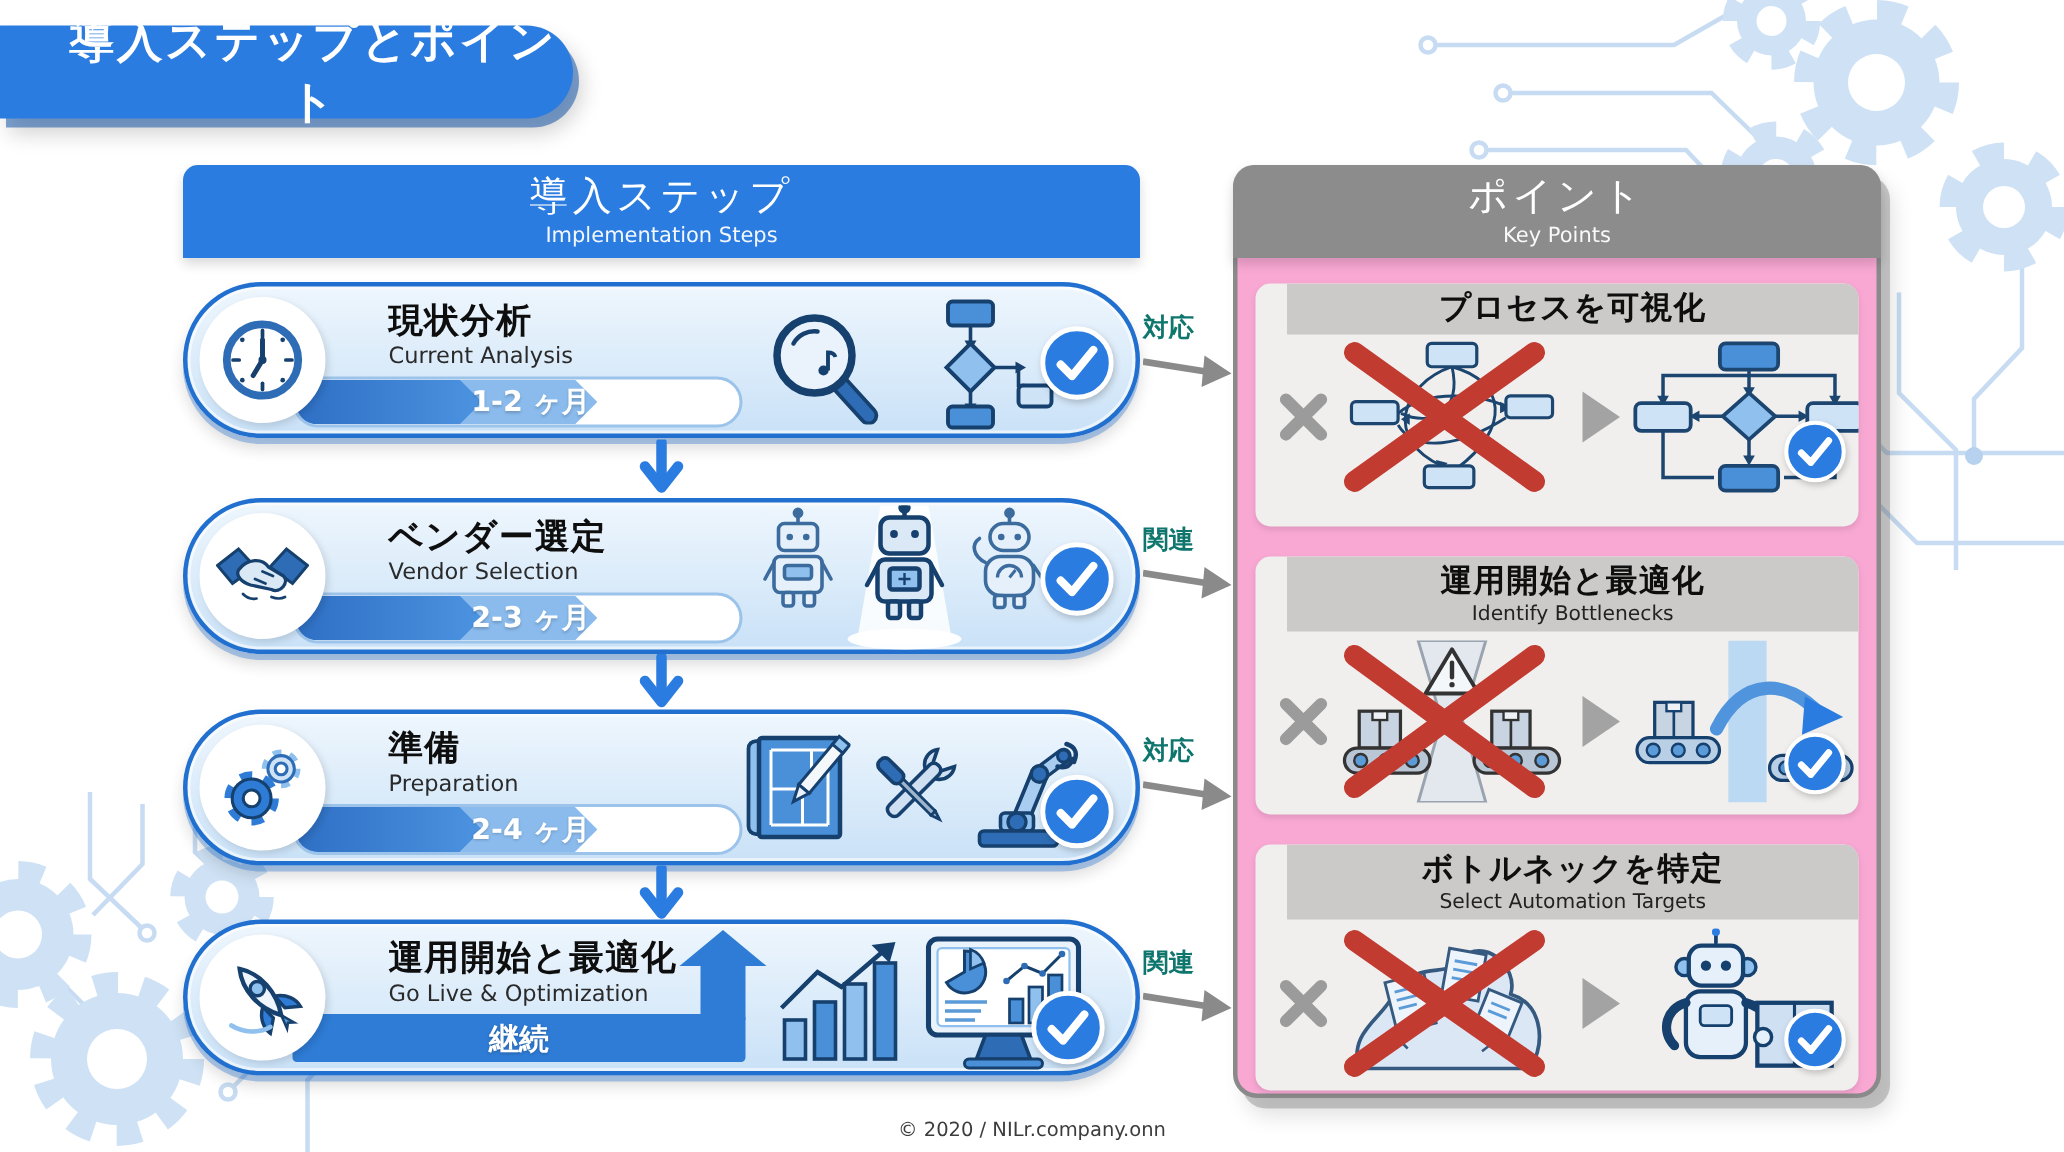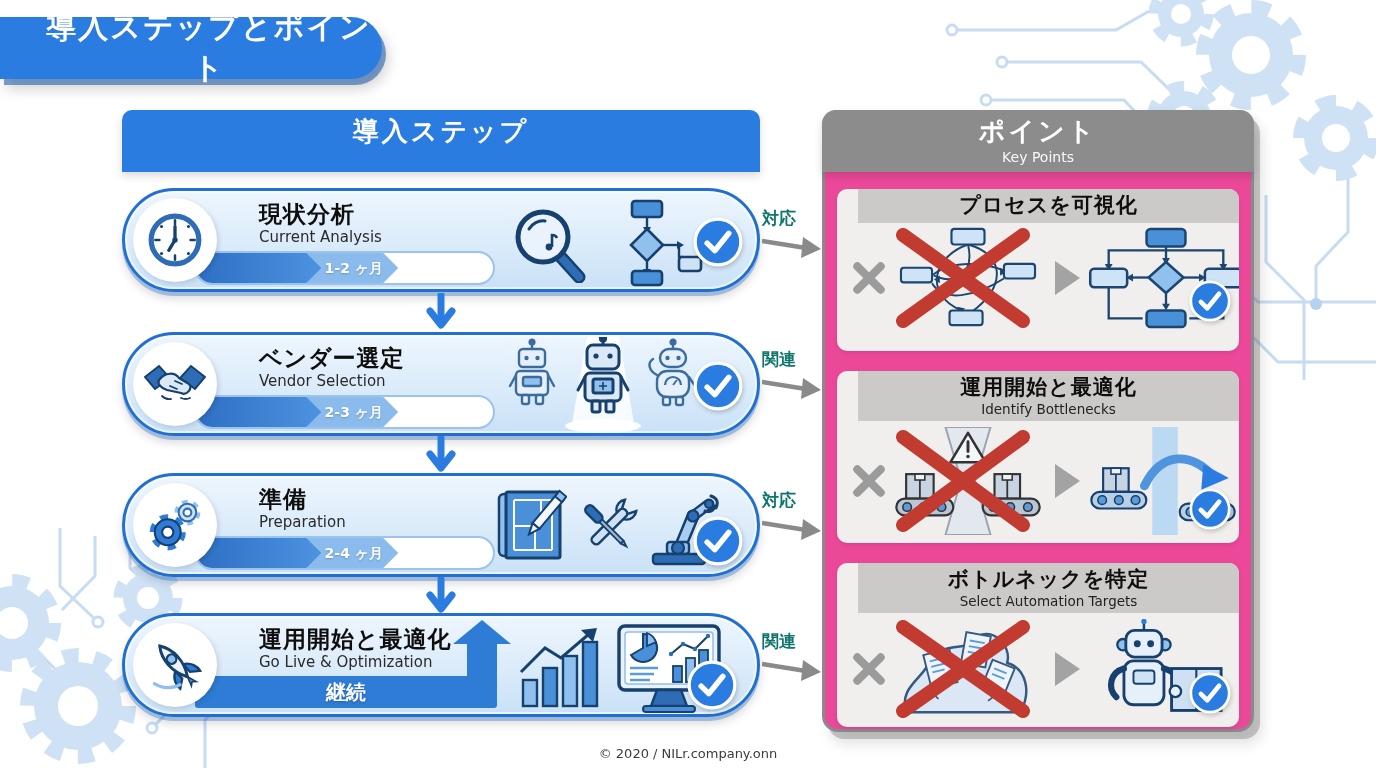--- a/index.html
+++ b/index.html
@@ -13,21 +13,21 @@
   .title-banner{position:absolute;left:0;top:17px;width:382px;height:62px;z-index:3;
     background:#2b7ce0;border-radius:0 32px 32px 0;display:flex;align-items:center;
     padding-left:36px;box-sizing:border-box;
     box-shadow:4px 6px 0 rgba(23,86,166,.55),6px 10px 14px rgba(0,0,0,.18);text-align:center;}
   .title-banner .t{font-size:30px;font-weight:700;color:#fff;letter-spacing:2px;}
 
   
   .col-header{position:absolute;z-index:2;background:#2b7ce0;color:#fff;text-align:center;
     border-radius:10px 10px 0 0;box-shadow:0 4px 8px rgba(0,0,0,.15);}
   .col-header.left{left:122px;top:110px;width:638px;height:62px;}
-  .col-header .h-ja{font-size:26px;font-weight:700;line-height:34px;padding-top:4px;letter-spacing:3px;}
+  .col-header .h-ja{font-size:26px;font-weight:400;line-height:34px;padding-top:4px;letter-spacing:3px;}
   .col-header .h-en{font-size:14px;line-height:18px;opacity:.95;}
   .points-panel .col-header.right{position:absolute;left:-3px;top:-3px;width:432px;height:62px;
     background:#8c8c8c;border-radius:14px 14px 0 0;}
 
   
   .step-card{position:absolute;left:122px;width:638px;height:104px;z-index:2;box-sizing:border-box;
     border:3px solid #2170cf;border-radius:54px;
     background:linear-gradient(180deg,#eef6fd 0%,#d5e8f9 70%,#c9e1f7 100%);
     box-shadow:0 4px 0 rgba(33,112,207,.35),0 7px 10px rgba(0,0,0,.14),inset 0 0 0 2px rgba(255,255,255,.6);}
   .s1{top:188px}.s2{top:332px}.s3{top:473px}.s4{top:613px}
@@ -37,21 +37,21 @@
   .step-text{position:absolute;left:134px;top:9px;z-index:2;}
   .step-text .ja{font-size:23px;font-weight:700;color:#0e0e0e;letter-spacing:1px;line-height:28px;}
   .step-text .en{font-size:15px;color:#2a2a2a;line-height:19px;}
   .bar{position:absolute;left:70px;top:60px;width:300px;height:34px;box-sizing:border-box;
     border:2px solid #9cc3ea;border-radius:17px;background:#fff;overflow:hidden;z-index:1;}
   .bar .seg{position:absolute;top:0;bottom:0;left:0;
     clip-path:polygon(0 0,calc(100% - 15px) 0,100% 50%,calc(100% - 15px) 100%,0 100%);}
   .bar .seg.light{width:68%;background:#8abbec;}
   .bar .seg.dark{width:42%;background:linear-gradient(90deg,#2e6fc4,#4c93e0);}
   .bar .bar-label{position:absolute;left:38%;width:30%;top:0;text-align:center;color:#fff;
-    font-size:14px;font-weight:700;line-height:30px;z-index:2;text-shadow:0 1px 2px rgba(0,0,0,.2);}
+    font-size:19px;font-weight:700;line-height:30px;z-index:2;text-shadow:0 1px 2px rgba(0,0,0,.2);}
   
   .bar4{position:absolute;left:70px;top:60px;width:302px;height:32px;background:#2e7cd6;
     border-radius:3px;z-index:1;}
   .bar4 .bar-label{position:absolute;left:0;right:0;text-align:center;color:#fff;
     font-size:20px;font-weight:700;line-height:32px;text-shadow:0 1px 2px rgba(0,0,0,.25);}
   .bar4-stem{position:absolute;left:342px;top:26px;width:30px;height:38px;background:#2e7cd6;z-index:1;}
   .bar4-head{position:absolute;left:328px;top:4px;width:0;height:0;z-index:1;
     border-left:29px solid transparent;border-right:29px solid transparent;border-bottom:24px solid #2e7cd6;}
   .illus{position:absolute;z-index:2;}
   .check-badge{position:absolute;z-index:4;filter:drop-shadow(1px 2px 2px rgba(0,0,0,.2));}
@@ -63,21 +63,21 @@
   .da1{top:293px}.da2{top:436px}.da3{top:577px}
 
   
   .connector{position:absolute;left:762px;width:60px;z-index:2;}
   .cg1{top:207px}.cg2{top:348px}.cg3{top:489px}.cg4{top:630px}
   .connector .c-label{font-size:17px;font-weight:600;color:#0f766e;text-align:left;width:52px;}
   .connector svg{display:block;margin-top:2px;}
 
   
   .points-panel{position:absolute;left:822px;top:110px;width:432px;height:622px;z-index:2;
-    box-sizing:border-box;border:3px solid #8a8a8a;border-radius:16px;background:#ec4899;
+    box-sizing:border-box;border:3px solid #8a8a8a;border-radius:16px;background:#f9a8d4;
     box-shadow:6px 7px 0 rgba(110,110,110,.35),8px 12px 14px rgba(0,0,0,.12);}
   .point-card{position:absolute;left:12px;width:402px;background:#f0efee;border-radius:10px;
     overflow:hidden;box-shadow:0 2px 4px rgba(0,0,0,.10);}
   .p1{top:76px;height:162px}.p2{top:258px;height:172px}.p3{top:450px;height:164px}
   .pc-header{background:#cbcac8;text-align:center;padding:3px 0 4px;margin-left:21px;}
   .pc-header .ja{font-size:21px;font-weight:700;color:#0e0e0e;line-height:27px;letter-spacing:1px;}
   .pc-header .en{font-size:13.5px;color:#222;line-height:16px;}
   .pc-body{position:relative;display:flex;align-items:center;padding:0 10px 0 14px;height:calc(100% - 52px);}
   .gray-x{flex:0 0 auto;margin-right:2px;}
   .bad-wrap{position:relative;flex:0 0 158px;display:flex;justify-content:center;align-items:center;}
@@ -159,20 +159,21 @@
         <circle cx="148" cy="70" r="11" fill="#fff"></circle>
     </g>
   </svg>
 
   <div class="title-banner">
     <span class="t">導入ステップとポイント</span>
   </div>
 
   <div class="col-header left">
     <div class="h-ja">導入ステップ</div>
+    <div class="h-en">Implementation Steps</div>
   </div>
 
   <div class="step-card s1">
     <div class="bar">
       <div class="seg light"></div>
         <div class="seg dark"></div>
       <div class="bar-label">1-2 ヶ月</div>
     </div>
     <div class="icon-circle">
       <svg width="58" height="58" viewBox="0 0 56 56">

